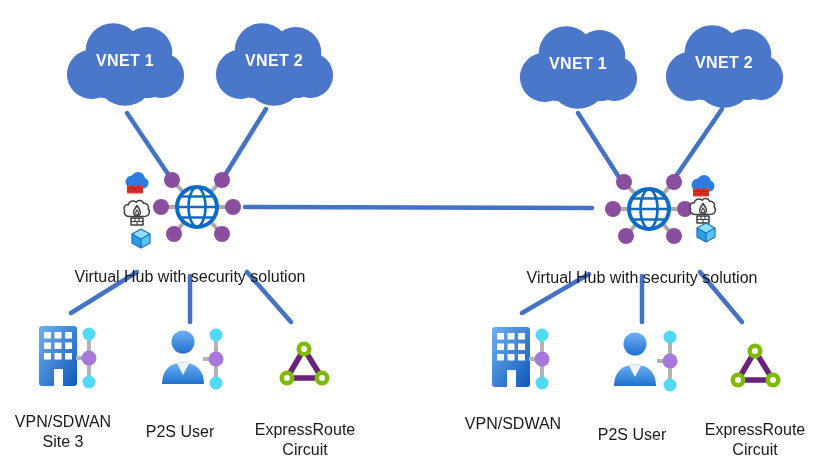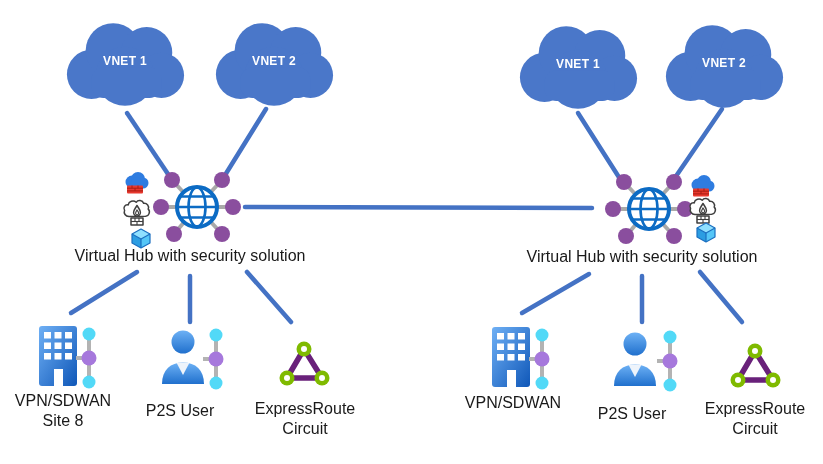--- a/index.html
+++ b/index.html
@@ -11,31 +11,31 @@
   svg{display:block;overflow:visible;}
 
   
   .link{stroke:var(--link-blue,#4472c4);stroke-width:4.5;stroke-linecap:round;}
 
   
   .cloud{width:126px;height:99px;}
   .lobe{fill:var(--cloud-blue,#4a77c9);}
   .vnet-label{
     position:absolute;left:0;top:48%;transform:translateY(-50%);width:100%;
-    text-align:center;color:var(--vnet-text,#fff);font-size:12px;font-weight:600;letter-spacing:.3px;
+    text-align:center;color:var(--vnet-text,#fff);font-size:16px;font-weight:600;letter-spacing:.3px;
   }
 
   
   .spoke{stroke:var(--spoke-gray,#a9a9a9);stroke-width:4;}
   .hub-dot{fill:var(--hub-dot-purple,#8a4e9e);}
   .globe-bg{fill:#ffffff;stroke:var(--globe-blue,#0c6bc4);stroke-width:4;}
   .globe-ln{fill:none;stroke:var(--globe-blue,#0c6bc4);stroke-width:2.6;}
 
   
-  .diagram-label{font-size:16px;line-height:19.5px;text-align:center;white-space:nowrap;}
+  .diagram-label{font-size:16px;line-height:19.5px;text-align:center;white-space:nowrap;margin-top:21px;}
 
   
   .conn-ln{stroke:#b3b3b3;stroke-width:4;}
   .cyan-dot{fill:var(--cyan-dot,#52d9f7);}
   .lav-dot{fill:var(--lavender-dot,#a678dc);}
 
   
   .b-light{stop-color:var(--building-blue-light,#6fb0f5);}
   .b-dark{stop-color:var(--building-blue-dark,#0f57b8);}
   .p-light{stop-color:var(--person-blue-light,#6db1f5);}
@@ -181,21 +181,21 @@
   </svg>
   <svg class="abs" style="left:76px;top:327px" width="26" height="62" viewBox="0 0 26 62">
     <line class="conn-ln" x1="13" y1="7" x2="13" y2="55"></line>
       <line class="conn-ln" x1="0" y1="31" x2="13" y2="31"></line>
     <circle class="cyan-dot" cx="13" cy="7" r="6.5"></circle>
       <circle class="lav-dot" cx="13" cy="31" r="7.5"></circle>
       <circle class="cyan-dot" cx="13" cy="55" r="6.5"></circle>
   </svg>
   <div class="abs diagram-label" style="left:0px;top:391px;width:126px">
     <div>VPN/SDWAN</div>
-    <div>Site 8</div>
+    <div>Site 3</div>
   </div>
 
   <svg class="abs" style="left:159px;top:329px" width="48" height="56" viewBox="0 0 48 56">
     <defs>
         <linearGradient id="gradP1" x1="0" y1="0" x2="0" y2="1">
       <stop offset="0" class="p-light"></stop>
           <stop offset="1" class="p-dark"></stop>
         </linearGradient>
       </defs>
     <circle cx="24" cy="13" r="11.5" fill="url(#gradP1)"></circle>

